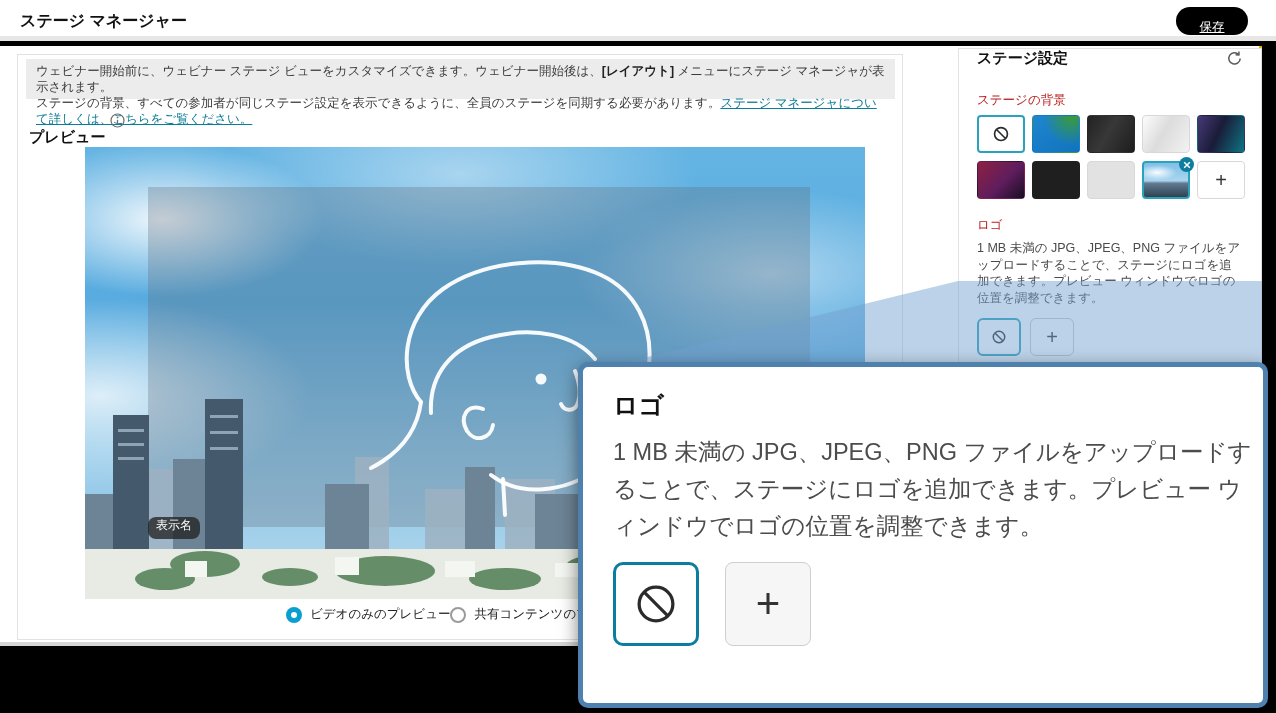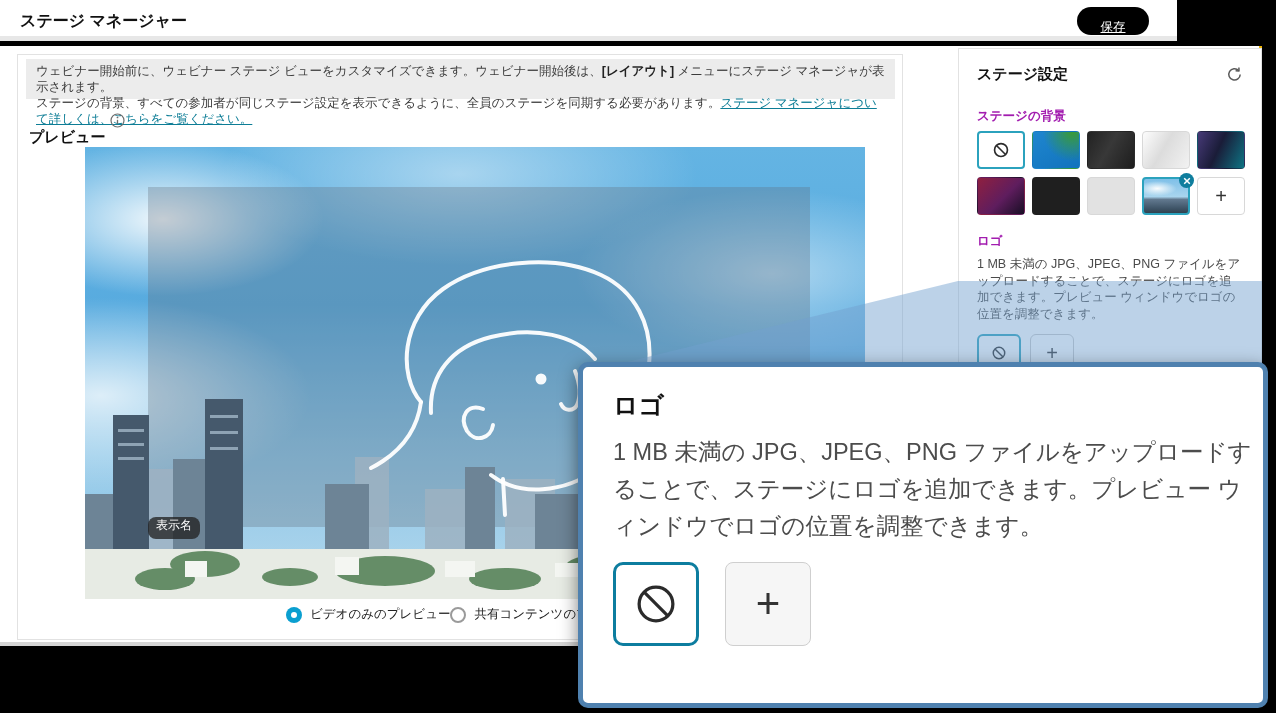--- a/index.html
+++ b/index.html
@@ -1,21 +1,21 @@
 <!DOCTYPE html>
 <html><head>
 <meta charset="utf-8">
 <style>
   * { margin:0; padding:0; box-sizing:border-box; }
   html,body { background:#000; }
   #canvas { position:relative; width:1276px; height:713px; background:#000;
             overflow:hidden; font-family:"Liberation Sans","DejaVu Sans",sans-serif; color:#1a1a1a; }
 
   
-  .app-header { position:absolute; left:0; top:0; width:1177px; height:41px;
+  .app-header { position:absolute; left:0; top:0; width:1276px; height:41px;
                 background:#fff; border-bottom:5px solid #e7e7e7; z-index:2; }
   .app-title { position:absolute; left:20px; top:11px; font-size:16px; font-weight:bold; color:#111; }
   .save-btn { position:absolute; right:28px; top:7px; height:28px; min-width:72px; padding:12px 22px;
               background:#000; color:#fff; border:none; border-radius:14px; font-size:12.5px;
               font-family:inherit; cursor:pointer;text-decoration:underline; }
   .app-main { position:absolute; left:0; top:46px; width:1262px; height:600px; background:#fff;
               border-right:3px solid #eab308; border-bottom:4px solid #d5d5d5; z-index:1; }
 
   
   .left-panel { position:absolute; left:17px; top:8px; width:886px; height:586px;
@@ -43,25 +43,25 @@
 
   .radio-row { position:absolute; left:268px; top:551px; display:flex; white-space:nowrap;align-items:flex-end; }
   .radio-item { display:flex; align-items:center; gap:8px; cursor:pointer; font-size:12.5px; color:#222; }
   .radio-circle { width:16px; height:16px; border-radius:50%; border:2px solid #9a9a9a; background:#fff; }
   .radio-circle.on { border:none; background:#0a9fd0; position:relative; }
   .radio-circle.on::after { content:""; position:absolute; left:5px; top:5px; width:6px; height:6px;
                             border-radius:50%; background:#fff; }
 
   
   .sidebar { position:absolute; left:958px; top:2px; width:304px; height:596px;
-             background:#fff; border:1px solid #e2e2e2; padding:16px 18px; }
+             background:#fff; border:1px solid #e2e2e2; padding:0 18px; }
   .sb-title-row { display:flex; justify-content:space-between; align-items:center; margin-bottom:24px; }
   .sb-title { font-size:15px; font-weight:bold; color:#111; }
   .refresh-btn { width:18px; height:18px; background:none; border:none; cursor:pointer; padding:0; }
-  .sb-subhead { font-size:12.5px; font-weight:bold; color:#a21caf; margin-bottom:6px; }
+  .sb-subhead { font-size:12.5px; font-weight:normal; color:#b91c1c; margin-bottom:6px; }
   .sb-desc { font-size:12.5px; line-height:16.5px; color:#4a4a4a; margin-bottom:10px; }
   .thumb-grid { display:grid; grid-template-columns:repeat(5,48px); gap:8px 7px; margin-bottom:18px; }
   .thumb { width:48px; height:38px; border-radius:4px; border:1px solid #d8d8d8; cursor:pointer;
            position:relative; display:flex; align-items:center; justify-content:center; background:#fff; padding:0; }
   .thumb.sel { border:2px solid #2ba2bd; }
   .t-bluegreen { background:radial-gradient(circle at 85% 0%, #3a9b35 0%, rgba(58,155,53,0) 55%),
                  linear-gradient(150deg,#1f86cf 0%, #1173bd 100%); border-color:transparent; }
   .t-darkwave { background:linear-gradient(120deg,#222 0%, #383838 45%, #1d1d1d 100%); border-color:transparent; }
   .t-lightwave { background:linear-gradient(120deg,#fdfdfd 0%, #dcdcdc 45%, #f2f2f2 100%); }
   .t-purpleteal { background:linear-gradient(115deg,#473a78 0%, #1a1c38 45%, #0e7484 100%); border-color:transparent; }

